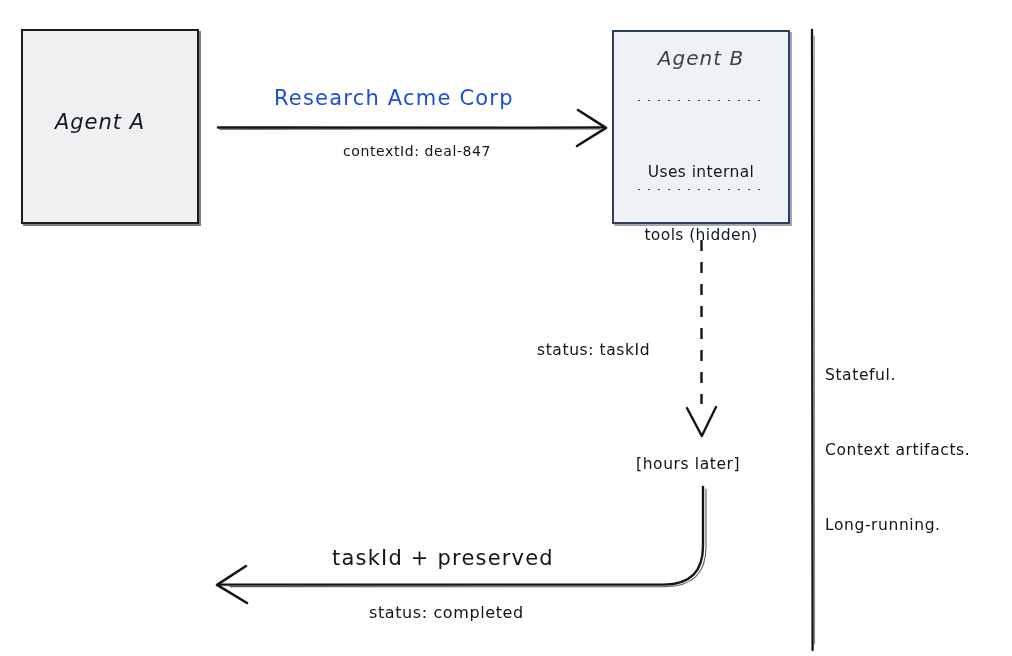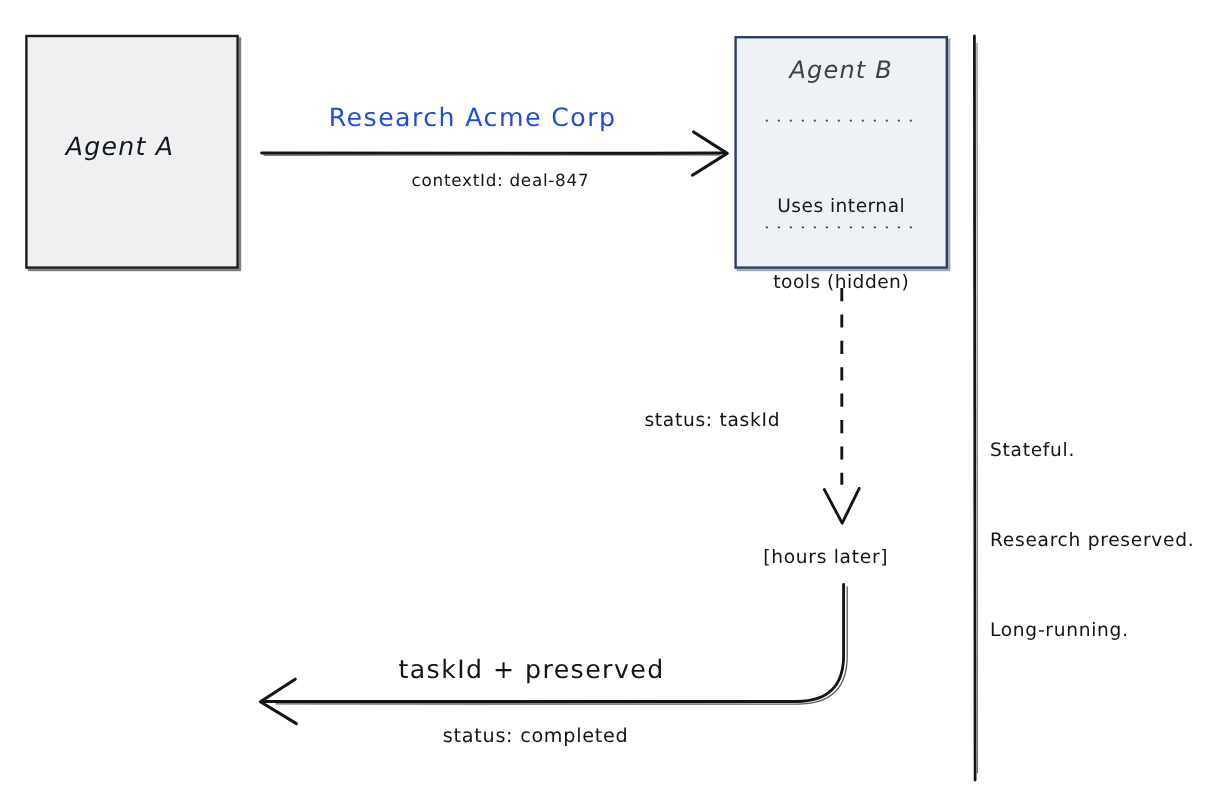--- a/index.html
+++ b/index.html
@@ -193,17 +193,17 @@
   <div id="req-label-bottom" class="txt">contextId: deal-847</div>
 
   <div id="status-working" class="txt">status: taskId</div>
   <div id="hours-later" class="txt">[hours later]</div>
 
   <div id="resp-label-top" class="txt">taskId + preserved</div>
   <div id="resp-label-bottom" class="txt">status: completed</div>
 
   <div id="side-note" class="txt">
     <div>Stateful.</div>
-    <div>Research preserved.</div>
+    <div>Context artifacts.</div>
     <div>Long-running.</div>
   </div>
 
 </div>
 
 </body></html>

